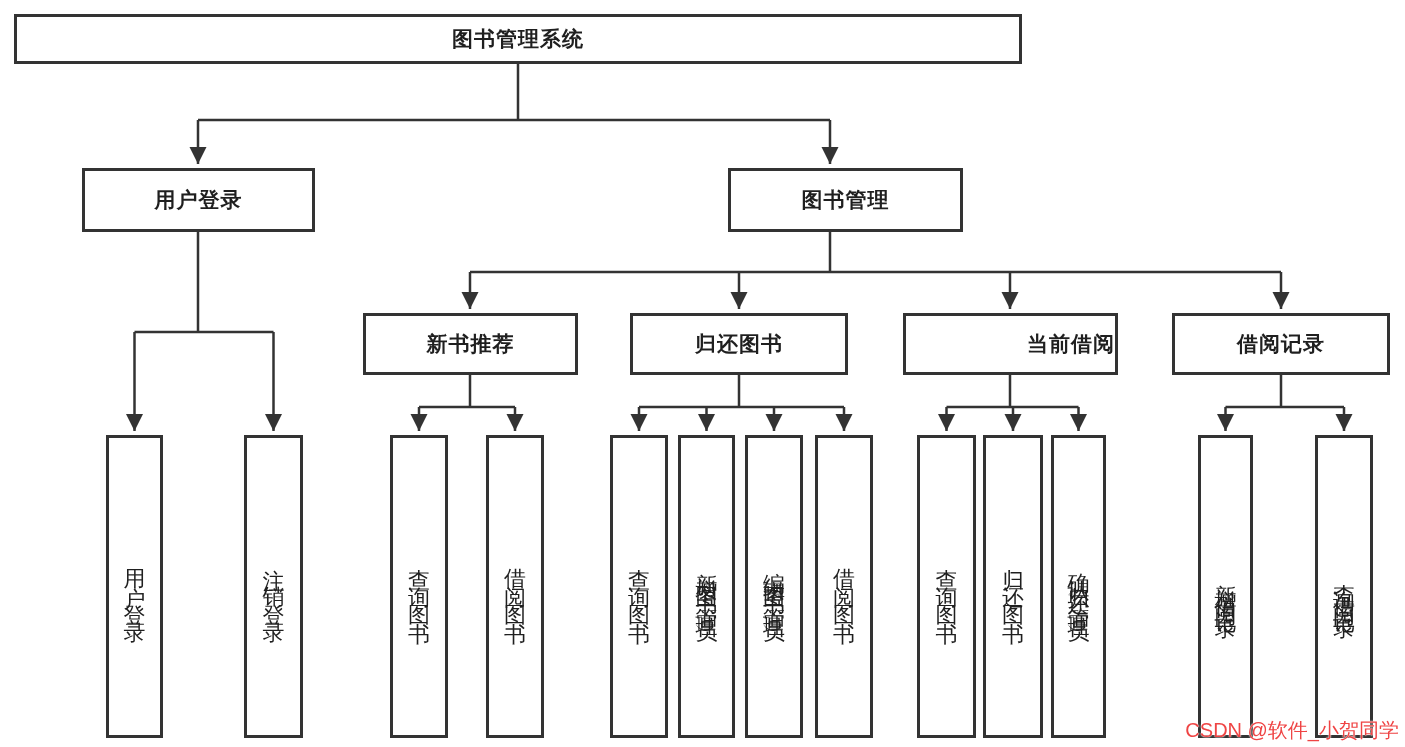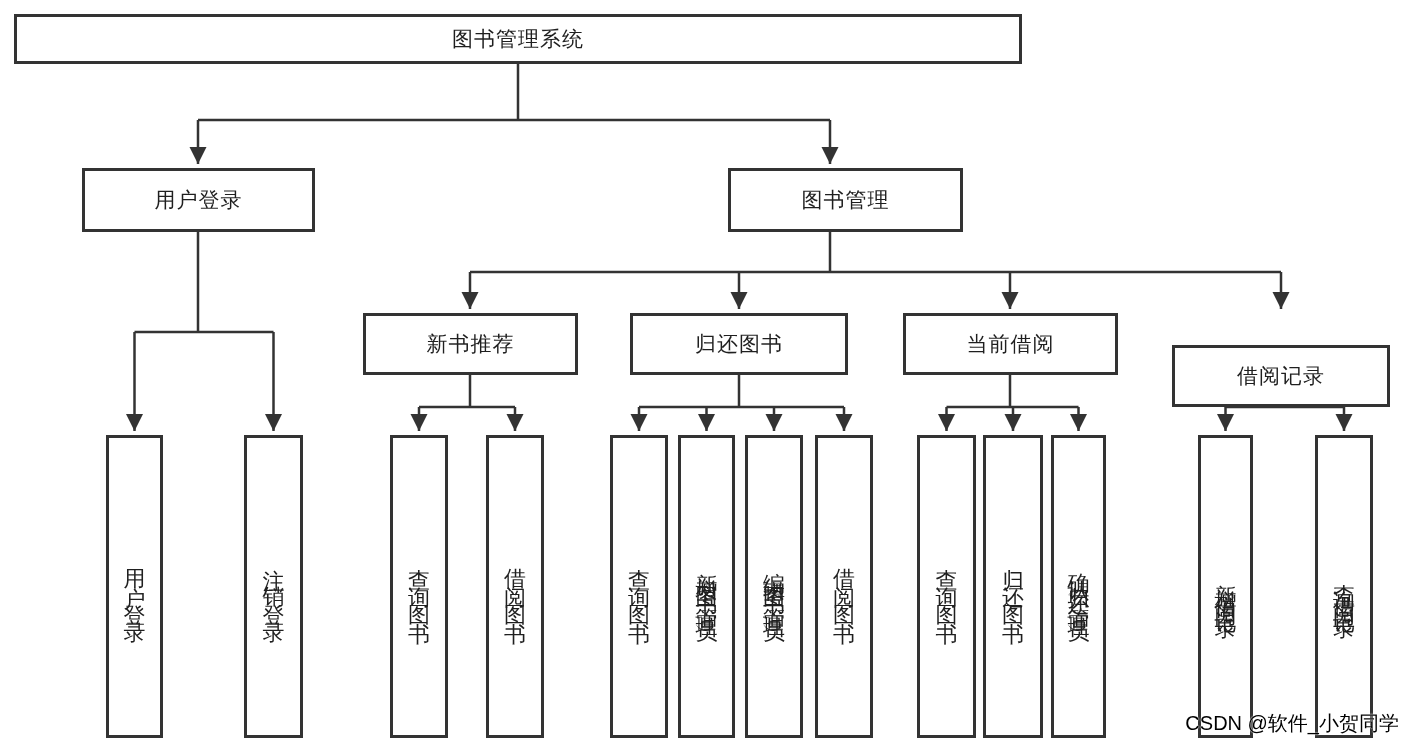--- a/index.html
+++ b/index.html
@@ -26,48 +26,49 @@
     display: flex;
     align-items: center;
     justify-content: center;
     color: #1f1f1f;
     z-index: 2;
   }
   .h-label {
     font-size: 21px;
     letter-spacing: 1px;
     white-space: nowrap;
+    font-weight: bold;
   }
   .v-label {
     writing-mode: vertical-rl;
     text-orientation: mixed;
     font-size: 22px;
     line-height: 1;
     letter-spacing: 18px;
     white-space: nowrap;
   }
   .v-label.long { letter-spacing: 7px; }
   .watermark {
     position: absolute;
     right: 6px;
-    bottom: 10px;
+    bottom: 3px;
     font-size: 20px;
-    color: #000000;
+    color: #ef4444;
     text-shadow: 0 0 2px #ffffff, 0 0 1px #ffffff;
     z-index: 5;
     white-space: nowrap;
   }
   
   .n-root            { left: 14px;   top: 14px;  width: 1008px; height: 50px; }
   .n-user-login-grp  { left: 82px;   top: 168px; width: 233px;  height: 64px; }
   .n-book-mgmt-grp   { left: 696px;  top: 168px; width: 235px;  height: 64px; margin-left: 32px; }
   .n-new-book-rec    { left: 363px;  top: 313px; width: 215px;  height: 62px; text-align: center; }
   .n-book-borrow     { left: 630px;  top: 313px; width: 218px;  height: 62px; }
-  .n-current-borrow  { left: 903px;  top: 313px; width: 215px;  height: 62px; }
-  .n-borrow-records  { left: 1172px; top: 313px; width: 218px;  height: 62px; margin-top: 32px; }
+  .n-current-borrow  { left: 903px;  top: 313px; width: 215px;  height: 62px; justify-content: flex-end; }
+  .n-borrow-records  { left: 1172px; top: 313px; width: 218px;  height: 62px; }
   .leaf { top: 435px; height: 303px; }
   .n-leaf-user-login   { left: 106px;  width: 57px; }
   .n-leaf-logout       { left: 244px;  width: 59px; }
   .n-leaf-rec-query    { left: 390px;  width: 58px; }
   .n-leaf-rec-borrow   { left: 486px;  width: 58px; }
   .n-leaf-bb-query     { left: 610px;  width: 58px; }
   .n-leaf-bb-add       { left: 678px;  width: 57px; }
   .n-leaf-bb-edit      { left: 745px;  width: 58px; }
   .n-leaf-bb-borrow    { left: 815px;  width: 58px; }
   .n-leaf-cb-query     { left: 917px;  width: 59px; }

